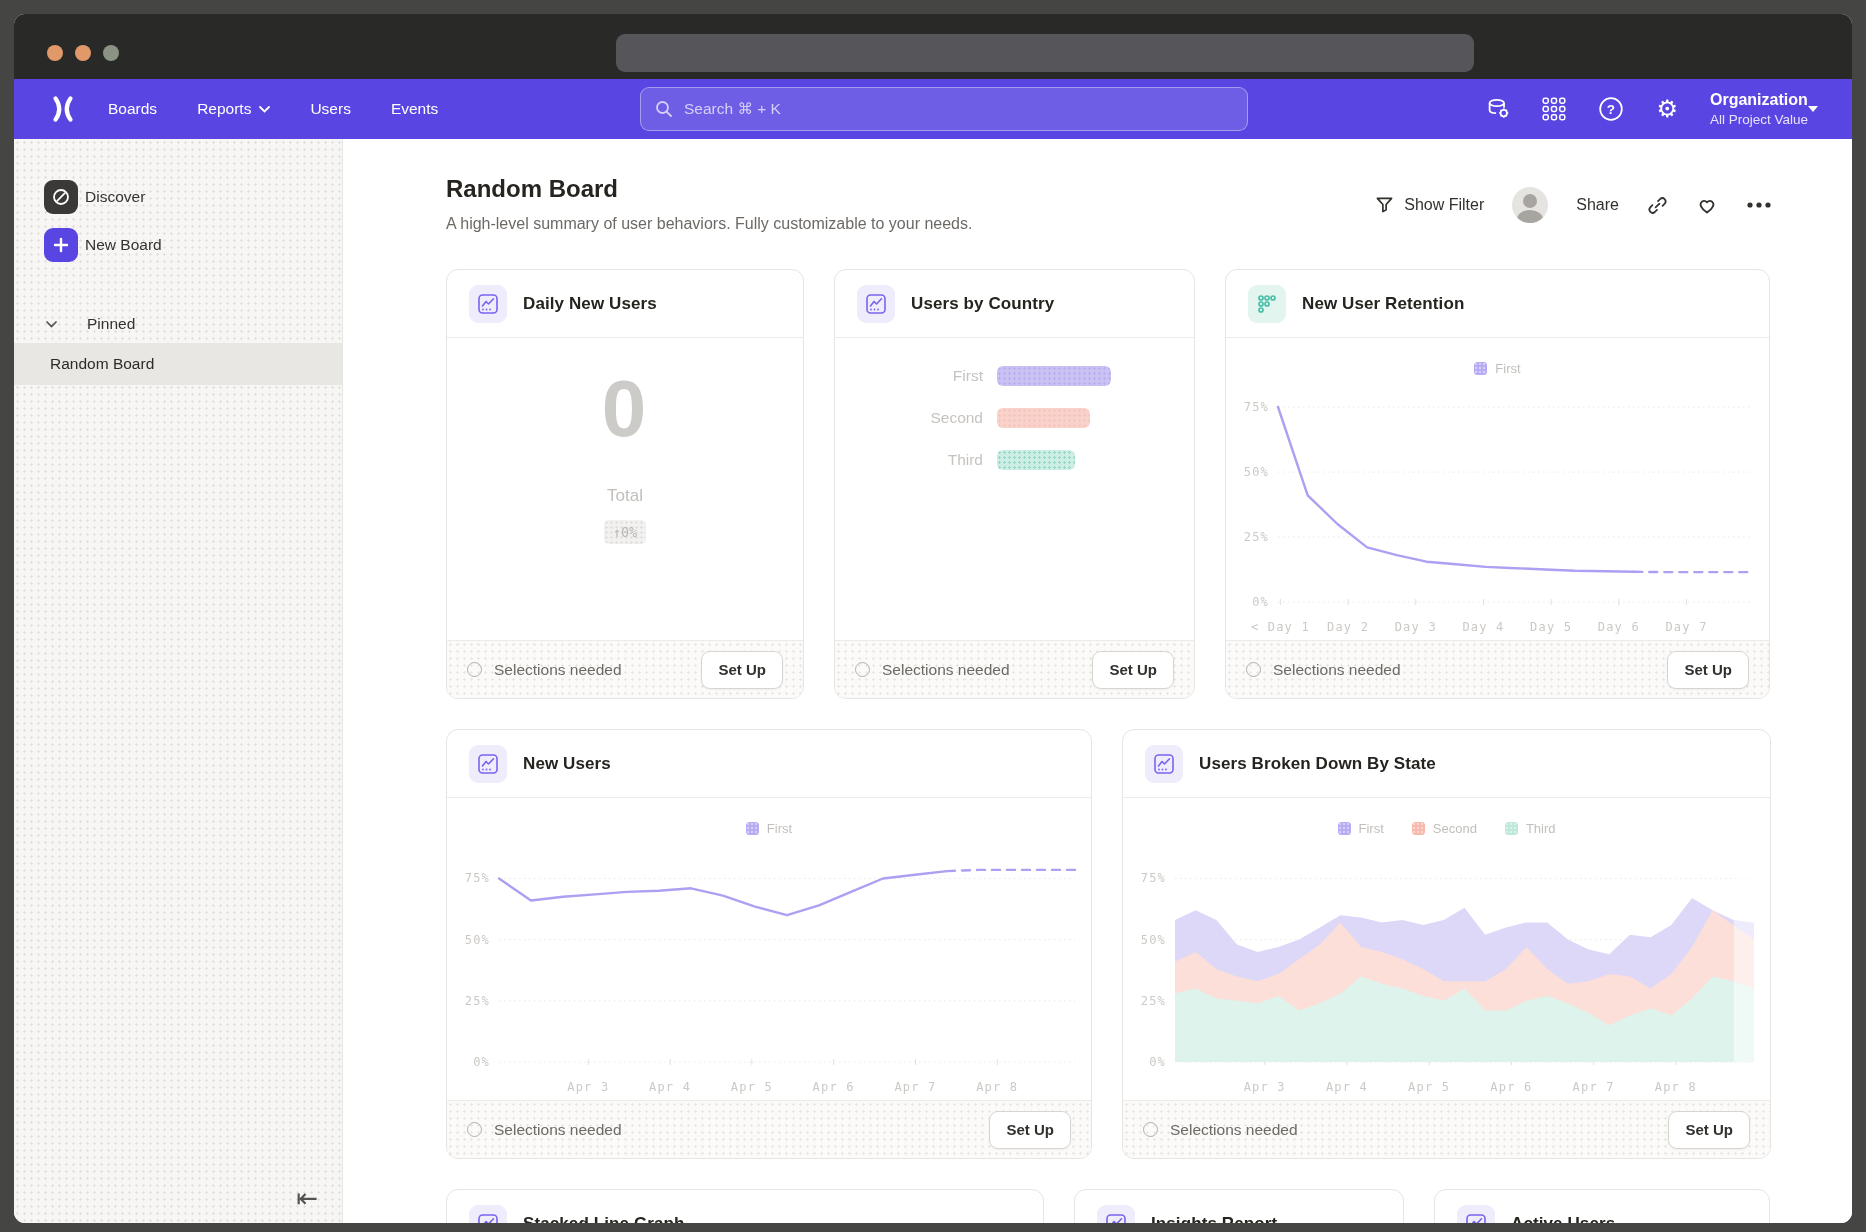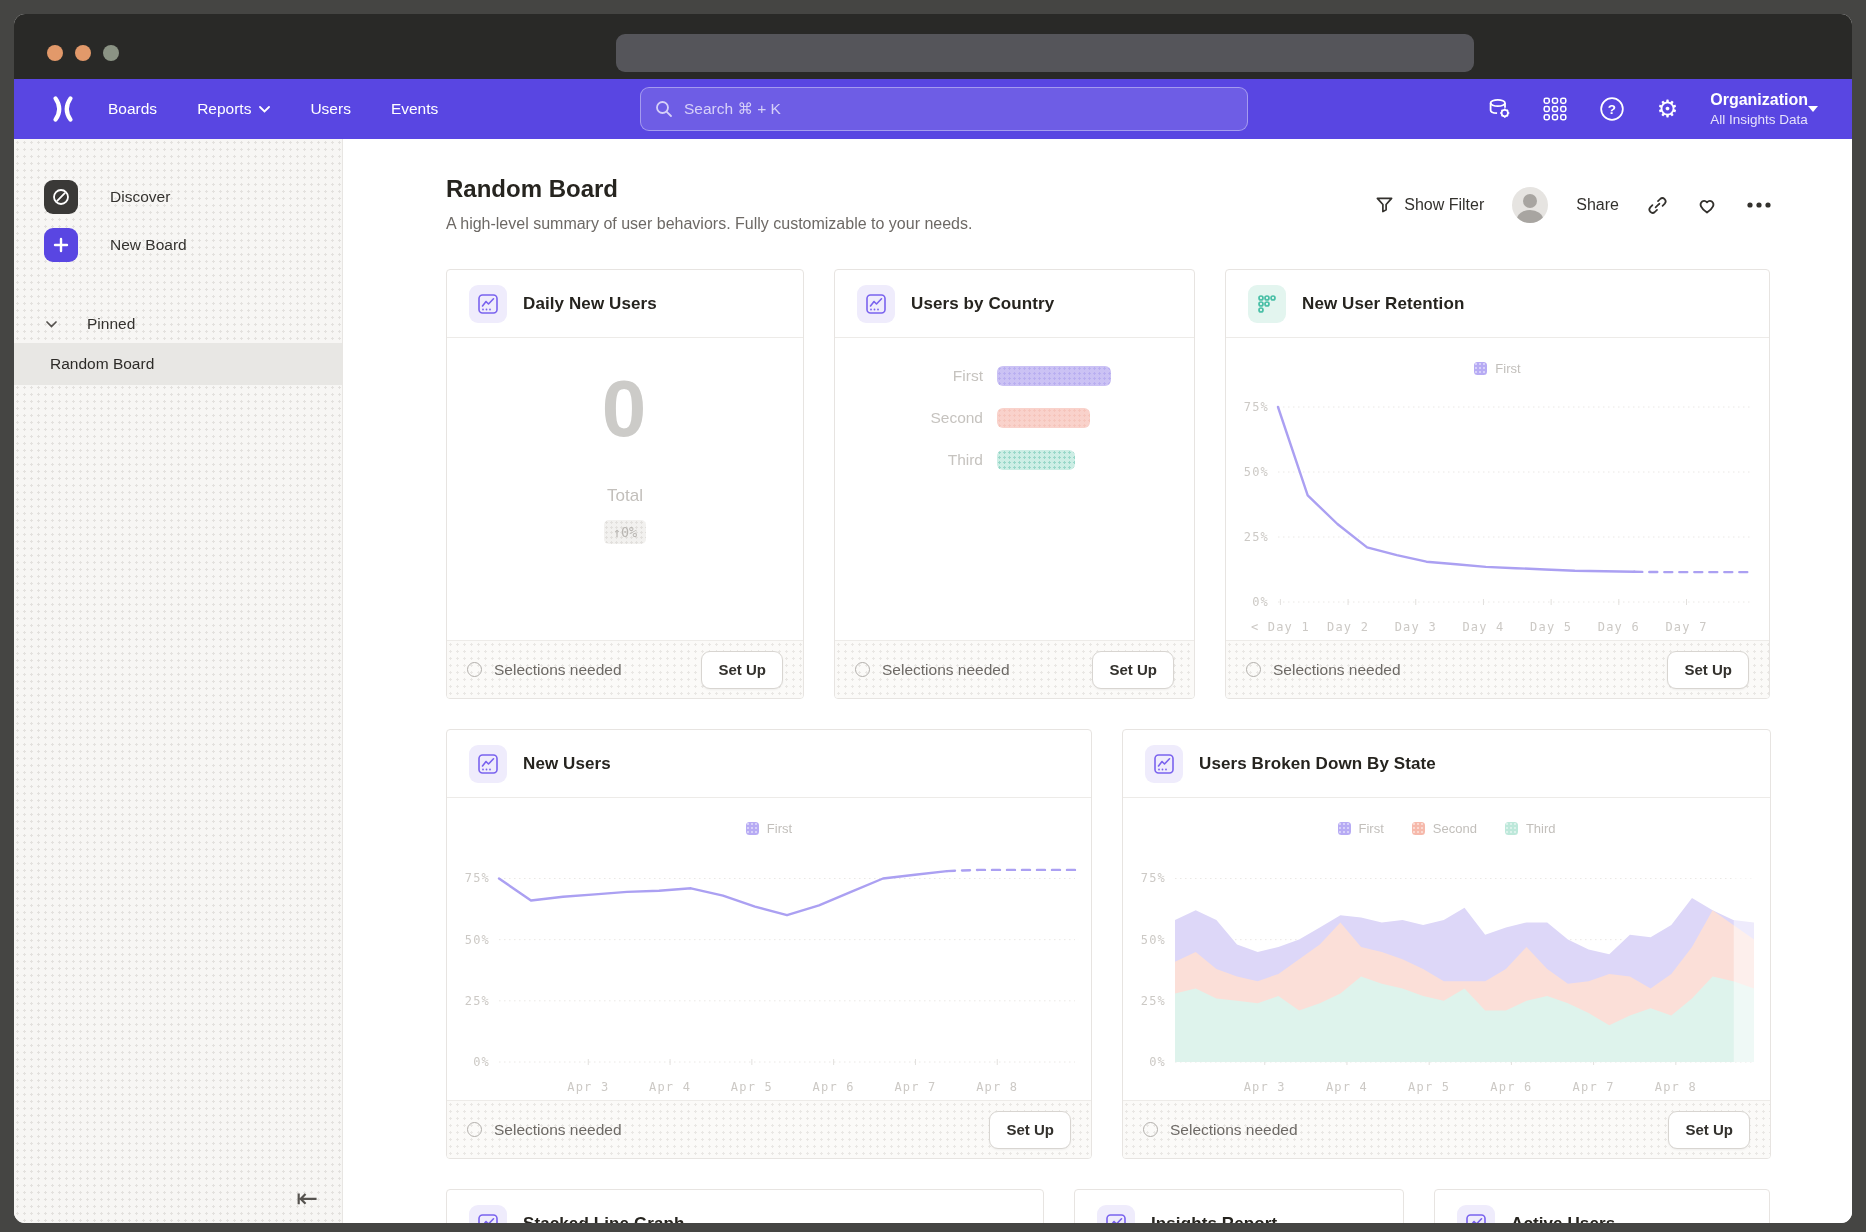--- a/index.html
+++ b/index.html
@@ -17,40 +17,40 @@
 .searchbox{position:absolute;left:626px;top:8px;width:608px;height:44px;background:rgba(255,255,255,.13);border:1px solid rgba(255,255,255,.38);border-radius:9px;display:flex;align-items:center;padding:0 14px;gap:11px;color:#d6d0f8;font-size:15.5px;cursor:text}
 .nav-right{margin-left:auto;display:flex;align-items:center;gap:32px}
 .nav-ico{display:flex;align-items:center;justify-content:center;cursor:pointer}
 .org{display:flex;align-items:center;gap:0;cursor:pointer}
 .org-name{font-size:16px;font-weight:bold}
 .org-proj{font-size:13.5px;color:#e6e2fb;margin-top:3px}
 .tri{width:0;height:0;border-left:5px solid transparent;border-right:5px solid transparent;border-top:6px solid #fff;display:inline-block}
 
 .app{flex:1;display:flex;min-height:0}
 .sidebar{width:329px;flex:0 0 auto;background-color:#f7f6f4;background-image:radial-gradient(#e3e1de 1px,transparent 1.3px);background-size:7px 7px;border-right:1px solid #e8e6e3;position:relative;padding-top:34px}
-.side-row{height:48px;display:flex;align-items:center;padding-left:30px;gap:32px;font-size:15.5px;color:#34322f;cursor:pointer}
+.side-row{height:48px;display:flex;align-items:center;padding-left:30px;gap:7px;font-size:15.5px;color:#34322f;cursor:pointer}
 .side-ico{width:34px;height:34px;border-radius:9px;display:flex;align-items:center;justify-content:center;flex:0 0 auto}
 .ico-dark{background:#3a3937}
 .ico-purple{background:#5946e2}
 .sec-head{margin-top:36px;height:38px;display:flex;align-items:center;gap:30px;padding-left:32px;font-size:15.5px;color:#34322f;cursor:pointer}
 .side-sel{height:42px;background:#e8e7e4;display:flex;align-items:center;padding-left:36px;font-size:15.5px;color:#2d2b28;cursor:pointer}
 .collapse-btn{position:absolute;right:24px;bottom:12px;font-size:26px;color:#55524e;cursor:pointer;line-height:1}
 
 .main{flex:1;background:#fff;padding:36px 80px 0 103px;overflow:hidden}
 .page-head{display:flex;justify-content:space-between;align-items:flex-start}
 .title{font-size:24px;font-weight:bold;color:#26241f;line-height:28px}
 .subtitle{margin-top:10px;font-size:16px;color:#6d6965;line-height:22px}
 .actions{display:flex;align-items:center;gap:28px;margin-top:12px}
 .action{display:flex;align-items:center;gap:10px;font-size:16px;color:#33312d;cursor:pointer;white-space:nowrap}
 .avatar{width:36px;height:36px;border-radius:50%;background:#e6e4e1;position:relative;overflow:hidden;cursor:pointer;flex:0 0 auto}
 .avatar .hd{position:absolute;left:11px;top:7px;width:14px;height:14px;border-radius:50%;background:#a8a5a1}
 .avatar .bd{position:absolute;left:5px;top:23px;width:26px;height:18px;border-radius:50%;background:#a8a5a1}
 
 .cards-row{display:flex;gap:30px;margin-top:34px}
-.card{background:#fff;border:1px solid #e7e4e1;border-radius:4px;display:flex;flex-direction:column;overflow:hidden;flex:0 0 auto}
+.card{background:#fff;border:1px solid #e7e4e1;border-radius:12px;display:flex;flex-direction:column;overflow:hidden;flex:0 0 auto}
 .card-head{height:68px;display:flex;align-items:center;gap:16px;padding:0 22px;border-bottom:1px solid #edebe8;flex:0 0 auto}
 .card-ico{width:38px;height:38px;border-radius:9px;background:#efecfc;display:flex;align-items:center;justify-content:center;flex:0 0 auto}
 .card-ico.mint{background:#e3f5ef}
 .card-title{font-size:17px;font-weight:bold;color:#26241f;letter-spacing:.1px}
 .card-body{flex:1;position:relative;min-height:0;display:flex;flex-direction:column}
 .card-foot{height:58px;border-top:1px solid #edebe8;display:flex;align-items:center;padding:0 20px;gap:12px;background-color:#fbfaf8;background-image:radial-gradient(#e9e7e4 1px,transparent 1.2px);background-size:7px 7px;flex:0 0 auto}
 .status-circle{width:15px;height:15px;border:1.6px solid #b2afab;border-radius:50%;flex:0 0 auto}
 .foot-text{font-size:15.5px;color:#6d6965}
 .setup-btn{margin-left:auto;background:#fff;border:1px solid #d8d5d1;border-radius:9px;height:38px;padding:0 16px;font-size:15px;font-weight:bold;color:#33312d;cursor:pointer;box-shadow:0 1px 2px rgba(0,0,0,.05);font-family:"Liberation Sans",sans-serif}
 
@@ -156,21 +156,21 @@
       <span class="nav-ico">
         <svg width="26" height="26" viewBox="0 0 24 24">
             <circle cx="12" cy="12" r="10" fill="none" stroke="#fff" stroke-width="1.6"></circle>
             <text x="12" y="16.4" text-anchor="middle" font-size="12.5" font-family="Liberation Sans, sans-serif" font-weight="bold" fill="#fff">?</text>
           </svg>
       </span>
       <span class="nav-ico" style="font-size:24px;color:#fff;line-height:1">⚙</span>
       <span class="org">
         <span>
           <div class="org-name">Organization</div>
-          <div class="org-proj">All Insights Data</div>
+          <div class="org-proj">All Project Value</div>
         </span>
         <span class="tri"></span>
       </span>
     </div>
   </div>
 
   <div class="app">
 
     <div class="sidebar">
       <div class="side-row">

